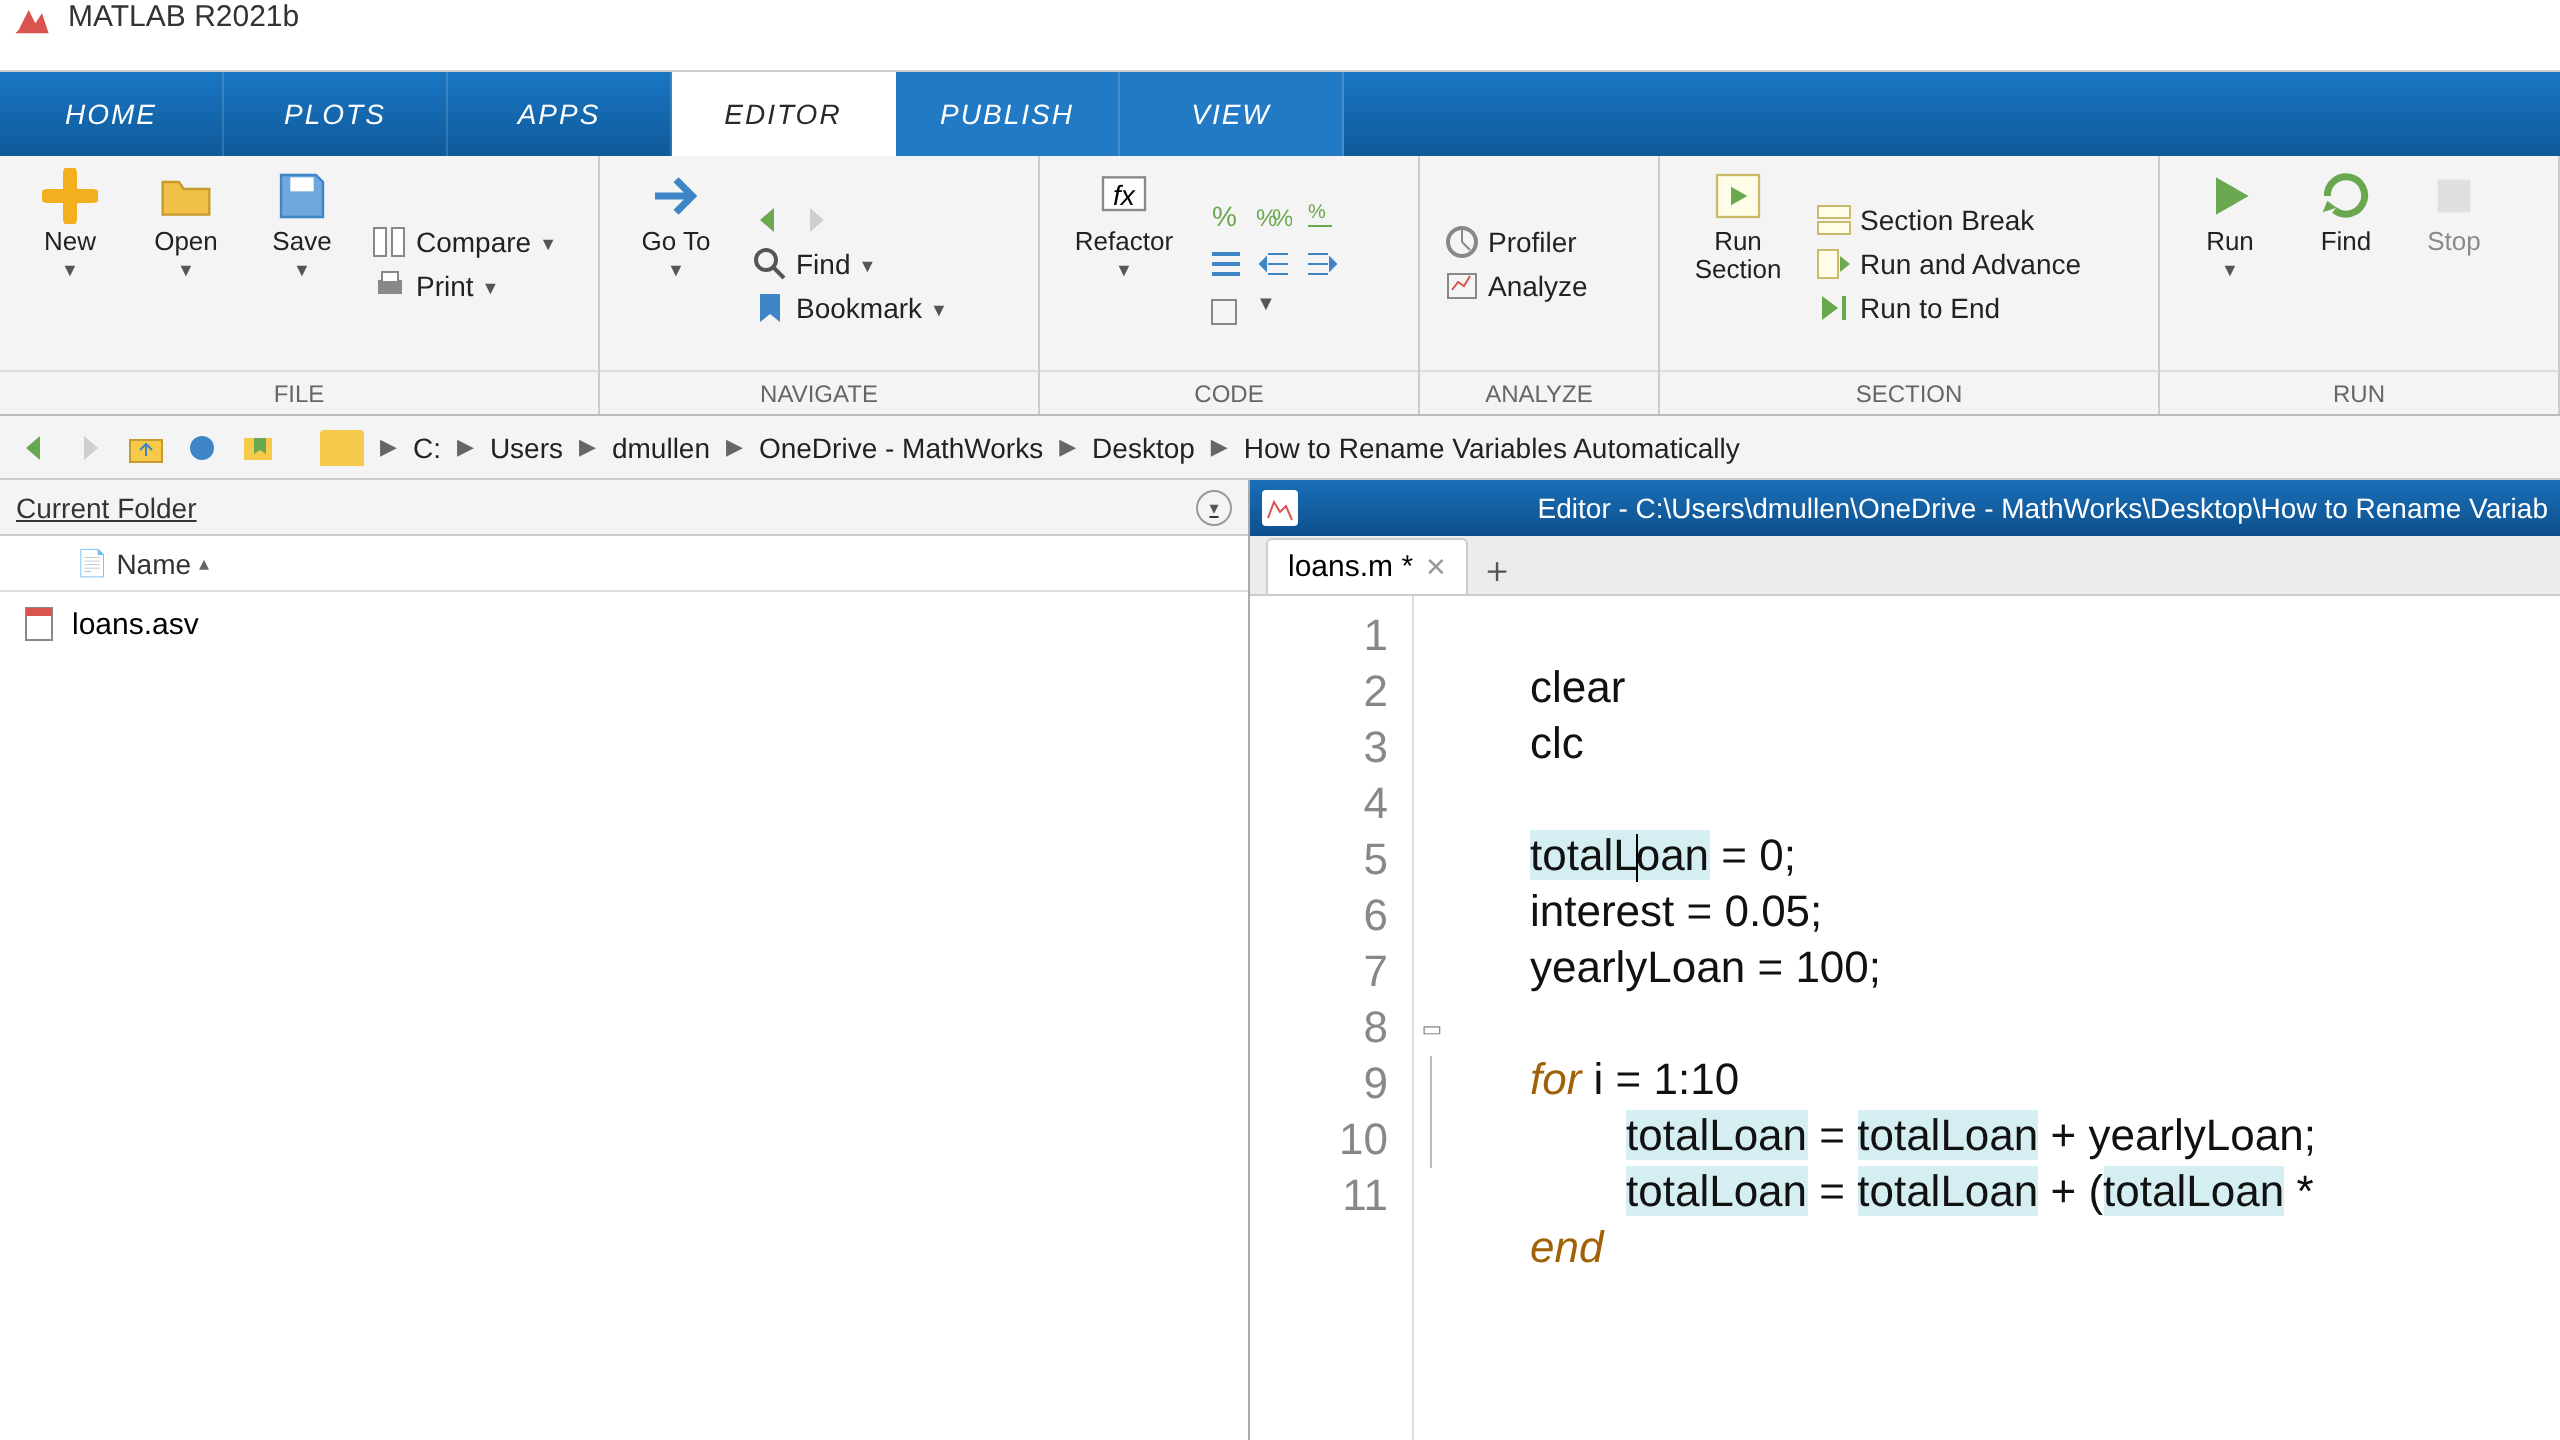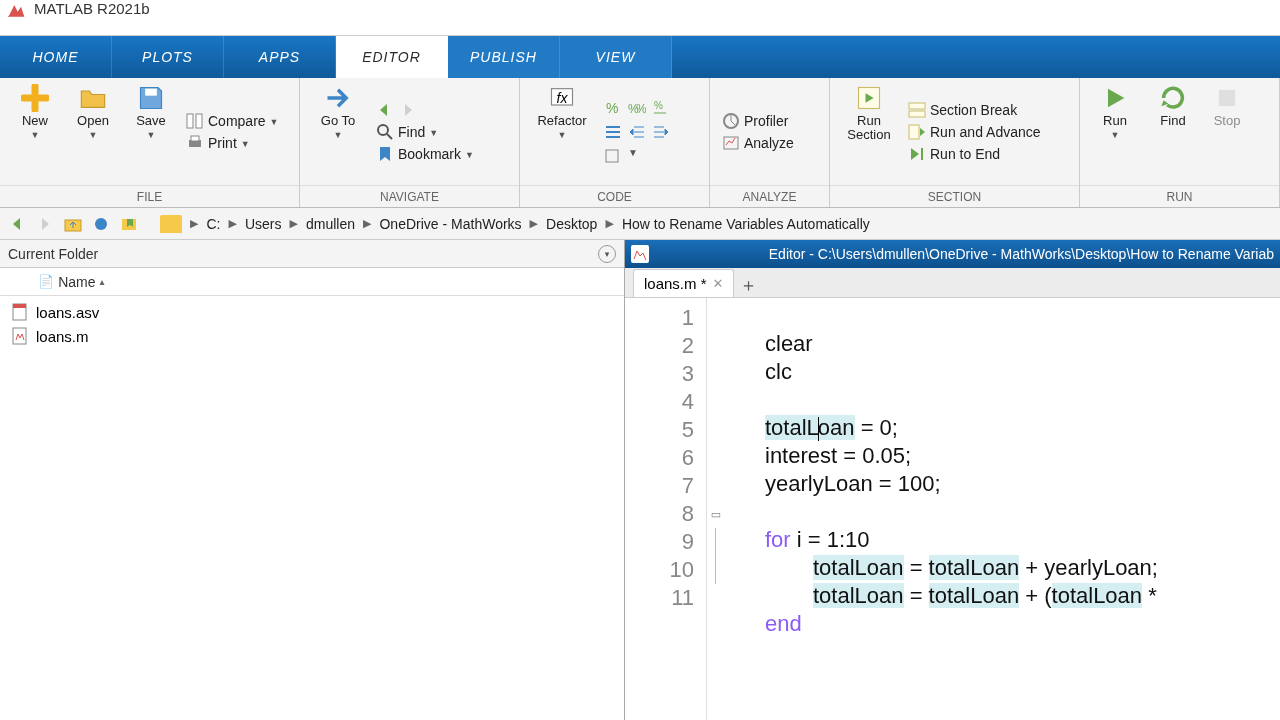--- a/index.html
+++ b/index.html
@@ -32,42 +32,42 @@
 
 .crumbbar { height:32px; background:#f4f4f4; border-bottom:1px solid #ccc; display:flex; align-items:center; gap:6px; padding:0 6px; font-size:14px; color:#222;}
 .crumbbar .navbtn { width:22px; height:22px; cursor:pointer; display:flex; align-items:center; justify-content:center;}
 .crumb-sep { color:#666; font-size:11px; padding:0 2px;}
 .crumb-item { cursor:pointer; }
 .folder-icon { width:22px; height:18px; background:#f6c94a; border-radius:2px 2px 0 0; position:relative; }
 
 
 .main { display:flex; height:calc(720px - 36px - 42px - 130px - 32px); }
 .panel-left { width:625px; background:#fff; border-right:1px solid #aaa; display:flex; flex-direction:column;}
-.panel-header { height:28px; background:#f4f4f4; border-bottom:1px solid #ccc; display:flex; align-items:center; padding:0 8px; font-size:14px; color:#333; justify-content:space-between;}
+.panel-header { height:28px; background:#f4f4f4; border-bottom:1px solid #ccc; display:flex; align-items:center; padding:0 8px; font-size:14px; color:#333; justify-content:space-between;text-decoration:underline;}
 .panel-header .dropdown-circle { width:18px; height:18px; border:1px solid #999; border-radius:50%; display:flex; align-items:center; justify-content:center; font-size:9px; color:#555; cursor:pointer;}
 .name-header { height:28px; border-bottom:1px solid #ddd; display:flex; align-items:center; padding-left:38px; font-size:14px; color:#333;}
 .filelist { padding:4px 0; }
 .filerow { display:flex; align-items:center; gap:6px; padding:2px 10px; font-size:15px; cursor:pointer;}
 .fileicon { width:20px; height:20px;}
 
 .panel-right { flex:1; display:flex; flex-direction:column; }
 .editor-titlebar { height:28px; background:linear-gradient(#1a6fb8,#0d4f8c); color:#fff; display:flex; align-items:center; gap:6px; padding:0 6px; font-size:14px; overflow:hidden; white-space:nowrap;justify-content:space-between;}
 .editor-titlebar .ml-mini { width:18px; height:18px; }
 .edit-tabs { height:30px; background:#ececec; border-bottom:1px solid #ccc; display:flex; align-items:flex-end;}
 .edit-tab { height:28px; background:#fff; border:1px solid #ccc; border-bottom:none; padding:0 10px; display:flex; align-items:center; gap:6px; font-size:15px; cursor:pointer; border-radius:3px 3px 0 0;}
 .edit-tab .close { color:#999; font-size:13px; cursor:pointer;}
 .edit-add { width:28px; display:flex; align-items:center; justify-content:center; font-size:18px; color:#555; cursor:pointer;}
 .code-area { flex:1; background:#fff; display:flex; font-family:Consolas,"Courier New",monospace; font-size:22px; overflow:hidden;}
 .gutter { width:82px; text-align:right; color:#888; padding:6px 12px 0 0; background:#fff; border-right:1px solid #ddd;}
 .gutter div { height:28px; line-height:28px; }
 .foldmark { width:18px; padding-top:6px;}
 .foldmark div { height:28px; display:flex; align-items:center; justify-content:center; font-size:11px; color:#888;}
 .code { padding:6px 0 0 40px; white-space:pre; color:#111;}
 .code .ln { height:28px; line-height:28px; display:block;}
-.kw { color:#8b5cf6; font-weight:500;}
+.kw { color:#a16207; font-weight:500;font-style:italic;}
 .hl { background:#d5eef1; }
 .ind { display:inline-block; width:48px;}
 .cursorline { position:relative;}
 .cursor { display:inline-block; width:1px; height:24px; background:#000; vertical-align:middle; margin:0 -1px;}
 </style>
 </head>
 <body>
 
 <div class="titlebar">
   <span class="logo-icon">
@@ -361,27 +361,20 @@
       <span>Name</span>
       <span style="font-size:10px;color:#666;margin-left:4px">▴</span>
     </div>
     <div class="filelist">
       <div class="filerow">
         <span class="fileicon"><svg viewBox="0 0 20 20">
               <rect x="3" y="2" width="13" height="16" fill="#fff" stroke="#888"></rect>
               <rect x="3" y="2" width="13" height="4" fill="#d9534f"></rect>
             </svg></span>
         <span>loans.asv</span>
-      </div>
-      <div class="filerow">
-        <span class="fileicon"><svg viewBox="0 0 20 20">
-              <rect x="3" y="2" width="13" height="16" fill="#fff" stroke="#888"></rect>
-              <path d="M6 14l2-6 2 4 2-4 2 6" stroke="#d9534f" fill="none"></path>
-            </svg></span>
-        <span>loans.m</span>
       </div>
     </div>
   </div>
 
   <div class="panel-right">
     <div class="editor-titlebar">
       <span class="ml-mini"><svg viewBox="0 0 18 18">
             <rect width="18" height="18" fill="#fff" rx="2"></rect>
             <path d="M3 14l3-8 3 5 3-3 3 7" stroke="#d9534f" fill="none"></path>
           </svg></span>

